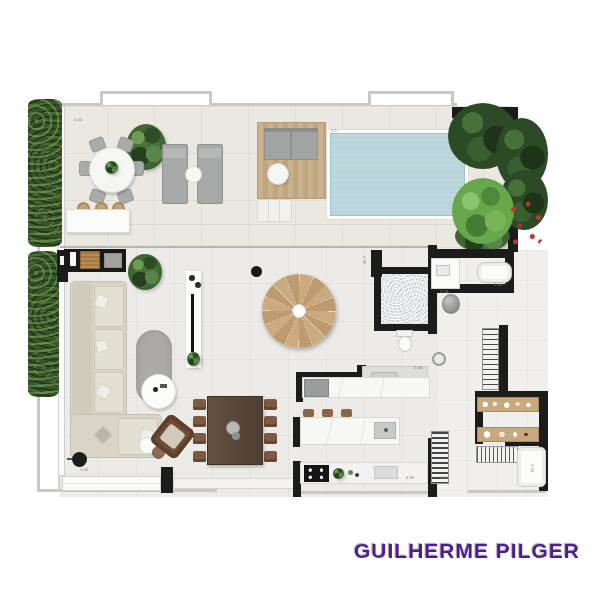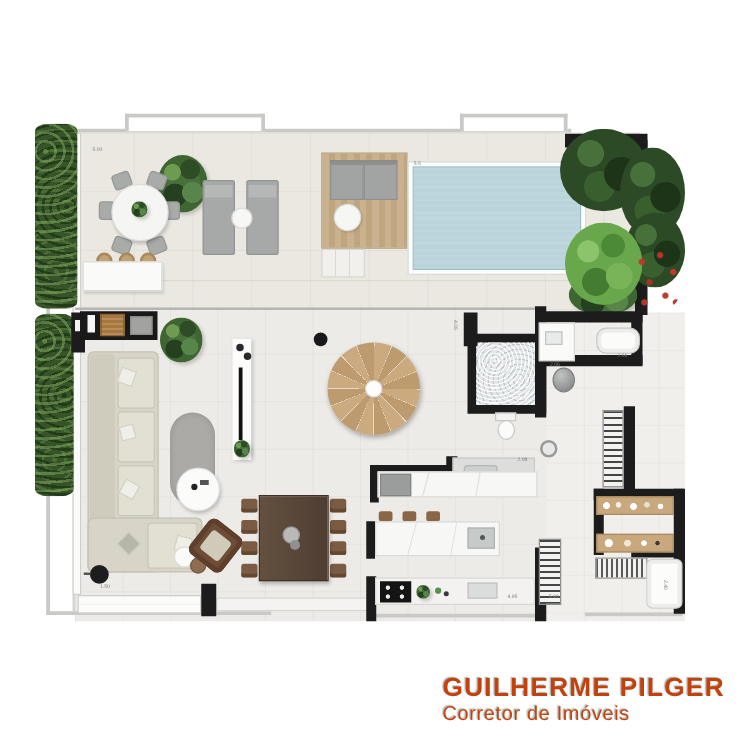--- a/index.html
+++ b/index.html
@@ -71,21 +71,21 @@
   .circle{border-radius:50%}
   .chair-gray{position:absolute;width:15px;height:13px;background:#a9aba9;border:1px solid #95979a;
     border-radius:3px;box-sizing:border-box}
   .chair-wood{position:absolute;width:13px;height:11px;background:#7b5c42;border-radius:2px;
     box-shadow:inset 0 -3px 0 #64482f}
   .stool-island{position:absolute;width:11px;height:8px;background:#8a6647;border-radius:2px}
   .lounger{position:absolute;width:26px;height:60px;background:#a7a9a8;border:1px solid #929494;
     border-radius:2px;box-sizing:border-box}
   .lbl{position:absolute;font-size:6px;color:#82827f;transform:scale(.68);transform-origin:0 0;white-space:nowrap}
   .lbl-v{transform:rotate(90deg) scale(.68);transform-origin:0 0}
-  .wm{position:absolute;right:20px;top:539px;text-align:left;color:#c2410c}
+  .wm{position:absolute;right:20px;top:539px;text-align:center;color:#4c1d95}
   .wm-title{font-weight:700;font-size:21px;letter-spacing:1px;line-height:23px;
     text-shadow:1px 1px 0 #ffffff,-1px -1px 1px #a9a9a6}
   .wm-sub{font-weight:400;font-size:16px;letter-spacing:.5px;line-height:19px;
     text-shadow:1px 1px 0 #ffffff,-1px -1px 1px #a9a9a6}
 </style>
 </head>
 <body>
 
 <div class="a terrace-tiles" style="left:60px;top:106px;width:452px;height:144px"></div>
 <div class="a floor-tiles" style="left:60px;top:245px;width:377px;height:252px"></div>
@@ -261,14 +261,13 @@
 <div class="lbl" style="left:440px;top:290px">2.06</div>
 <div class="lbl" style="left:494px;top:283px">2.66</div>
 <div class="lbl" style="left:414px;top:366px">2.08</div>
 <div class="lbl" style="left:80px;top:468px">1.50</div>
 <div class="lbl" style="left:406px;top:476px">4.95</div>
 <div class="lbl" style="left:439px;top:476px">5.90</div>
 <div class="lbl lbl-v" style="left:534px;top:464px">2.40</div>
 
 <div class="wm">
   <div class="wm-title">GUILHERME PILGER</div>
-  <div class="wm-sub">Corretor de Imóveis</div>
 </div>
 
 </body></html>

